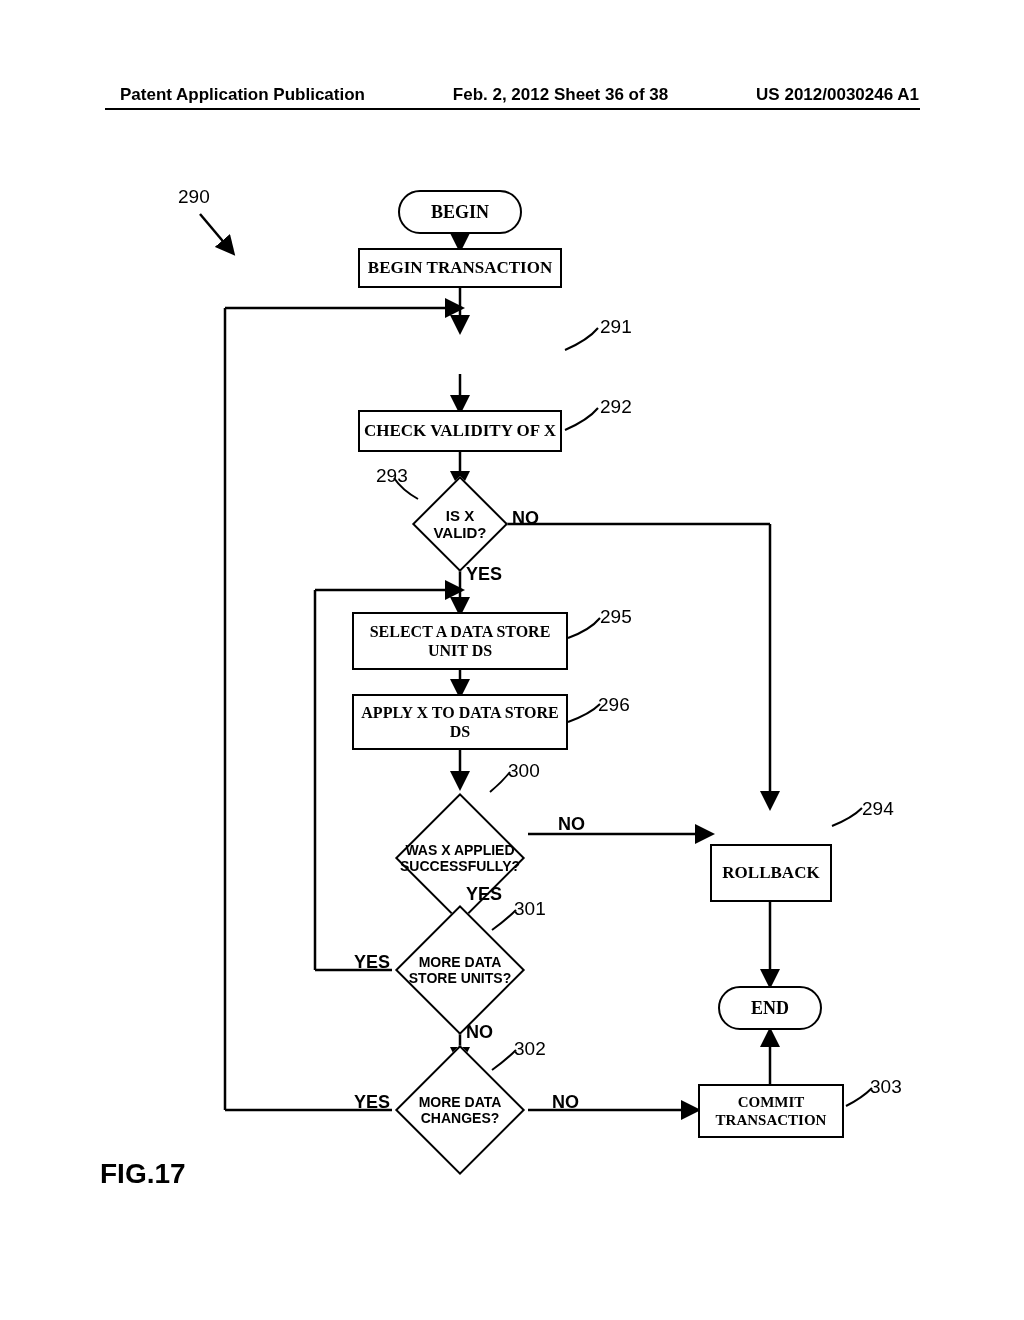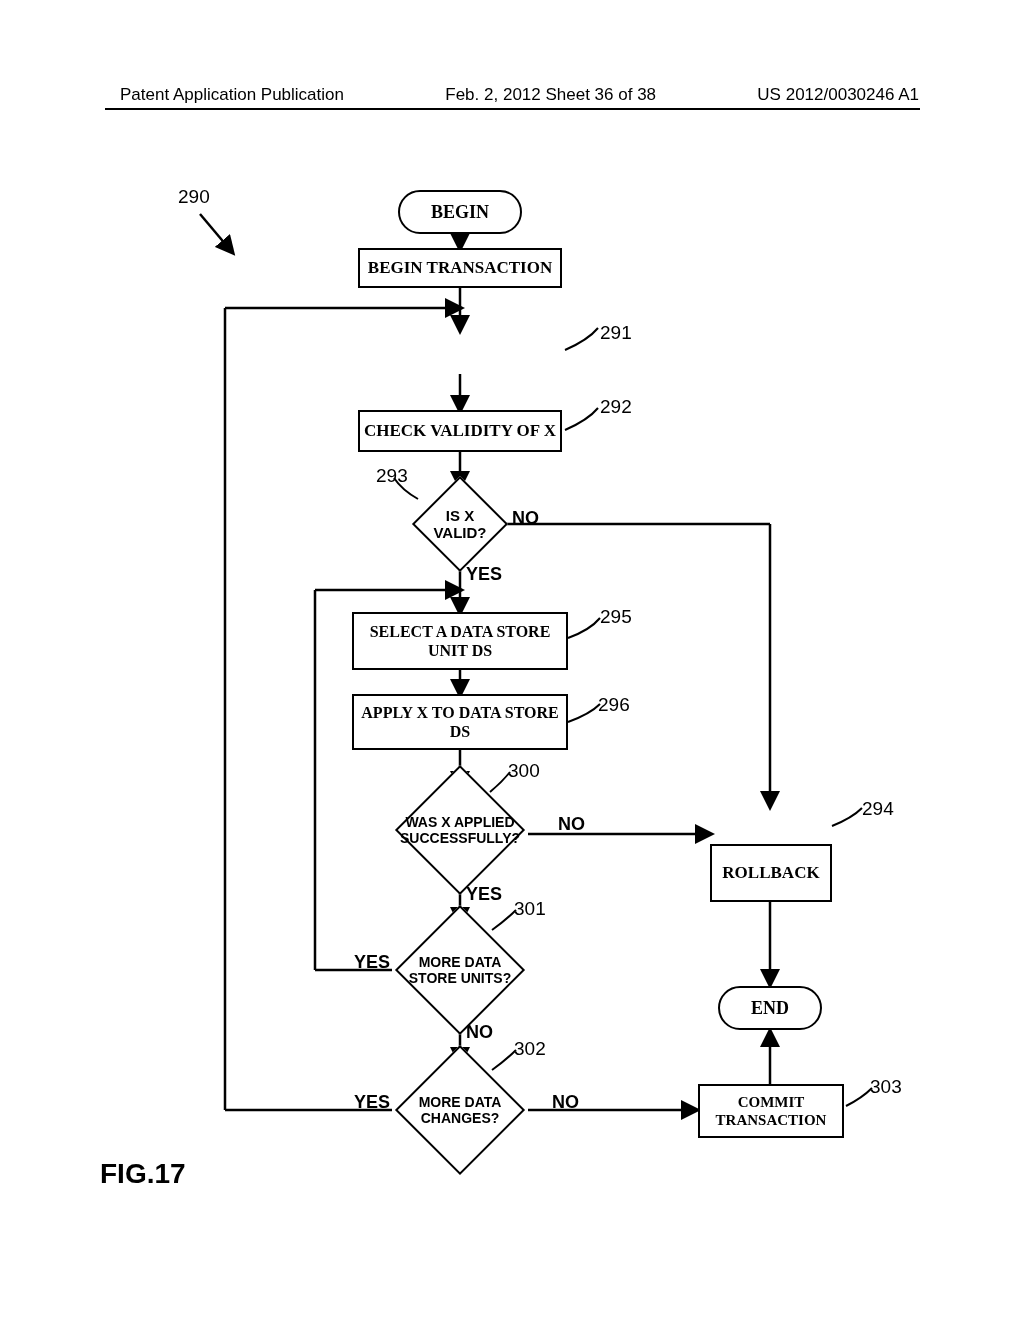--- a/index.html
+++ b/index.html
@@ -17,21 +17,21 @@
   .header {
     position: absolute;
     top: 85px;
     left: 0;
     width: 1024px;
     display: flex;
     justify-content: space-between;
     padding: 0 105px 0 120px;
     box-sizing: border-box;
     font-size: 17px;
-    font-weight: normal;
+    font-weight: bold;
   }
   .header-line {
     position: absolute;
     top: 108px;
     left: 105px;
     width: 815px;
     height: 2px;
     background: black;
   }
   .content {
@@ -184,21 +184,21 @@
     <div class="label ref-label" style="left:178px; top:-4px;">290</div>
 
     <div class="shape terminator" style="left:398px; top:0px; width:124px; height:44px; font-size:18px;">
       <span>BEGIN</span>
     </div>
 
     <div class="shape process" style="left:358px; top:58px; width:204px; height:40px; font-size:17px;">
       <span>BEGIN TRANSACTION</span>
     </div>
 
-    <div class="label ref-label" style="left:600px; top:126px;margin-top:6px;">291</div>
+    <div class="label ref-label" style="left:600px; top:126px;">291</div>
 
     <div class="shape process" style="left:358px; top:220px; width:204px; height:42px; font-size:17px;">
       <span>CHECK VALIDITY OF X</span>
     </div>
     <div class="label ref-label" style="left:600px; top:206px;">292</div>
 
     <div class="decision" style="left:426px; top:300px; width:68px; height:68px;">
       <div class="diamond"></div>
       <div class="decision-text" style="font-size:15px; width:120%; left:-10%;">
         <span style="white-space:pre-line;">IS X
@@ -214,21 +214,21 @@
 UNIT DS</span>
     </div>
     <div class="label ref-label" style="left:600px; top:416px;">295</div>
 
     <div class="shape process" style="left:352px; top:504px; width:216px; height:56px; font-size:16px;">
       <span style="white-space:pre-line;">APPLY X TO DATA STORE
 DS</span>
     </div>
     <div class="label ref-label" style="left:598px; top:504px;">296</div>
 
-    <div class="decision" style="left:414px; top:594px; width:92px; height:92px;">
+    <div class="decision" style="left:414px; top:622px; width:92px; height:92px;">
       <div class="diamond"></div>
       <div class="decision-text" style="font-size:14px;">
         <span style="white-space:pre-line;">WAS X APPLIED
 SUCCESSFULLY?</span>
       </div>
     </div>
     <div class="label ref-label" style="left:508px; top:570px;">300</div>
     <div class="label" style="left:558px; top:624px; font-weight:bold;">NO</div>
     <div class="label" style="left:466px; top:694px; font-weight:bold;">YES</div>
 

